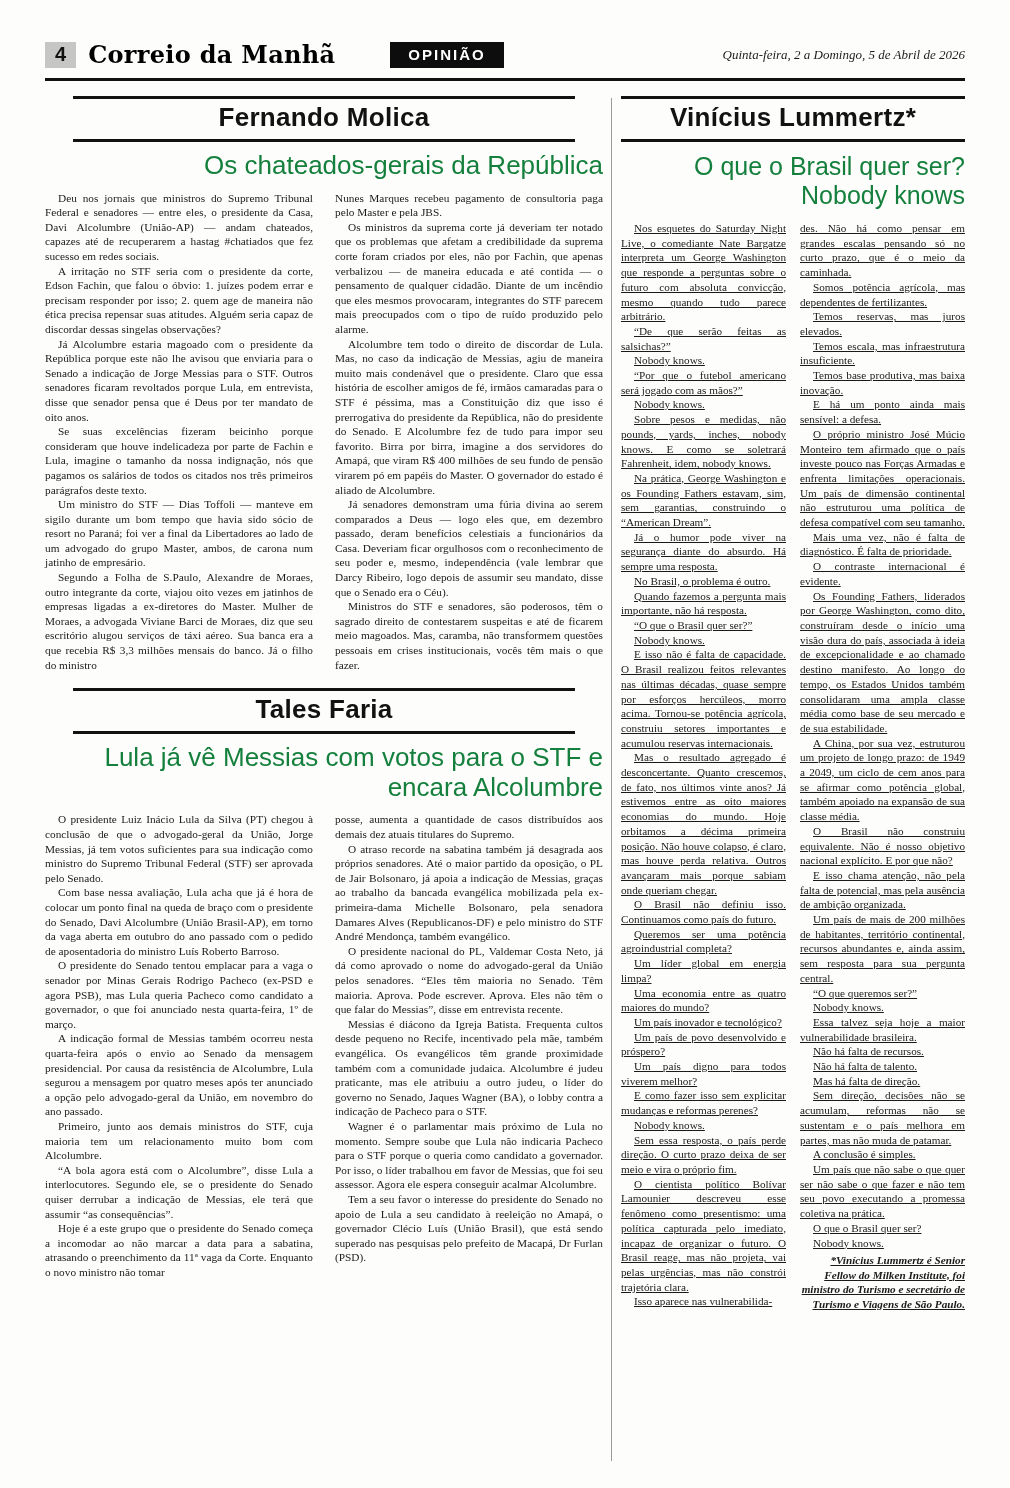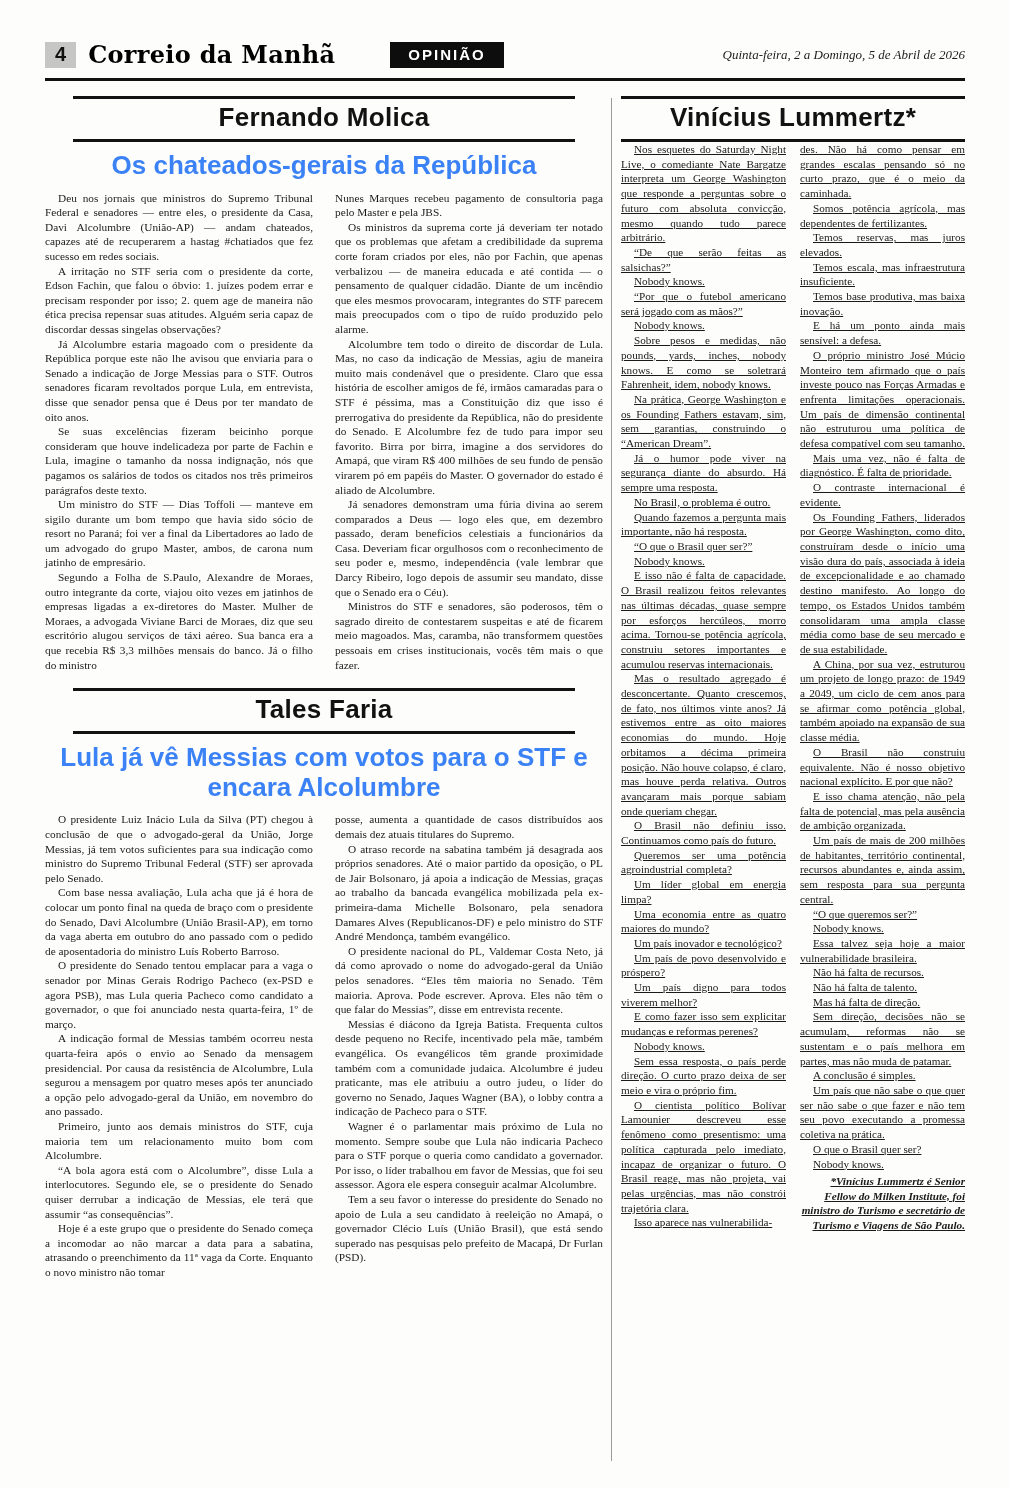--- a/index.html
+++ b/index.html
@@ -54,23 +54,23 @@
   .rule { border-top: 3px solid #121212; width: 90%; margin: 0 auto; }
   .right-group .rule { width: 100%; }
   .author-name {
     font-family: "Liberation Sans", sans-serif;
     font-weight: 700; font-size: 26px;
     text-align: center; padding: 3px 0 6px;
     color: #121212; letter-spacing: 0.3px;
   }
   .headline {
     font-family: "Liberation Sans", sans-serif;
-    font-weight: 700; font-size: 26px;
-    line-height: 1.14; text-align: center;
-    margin: 9px 0 10px; color: #3b82f6;
+    font-weight: 400; font-size: 26px;
+    line-height: 1.14; text-align: right;
+    margin: 9px 0 10px; color: #15803d;
   }
   .right-group .headline { font-size: 25px; margin: 10px 0 12px; }
   .section + .section { margin-top: 16px; }
   
   .cols {
     display: flex; gap: 22px;
     text-align: justify;
     font-size: 11.3px; line-height: 14.6px;
     color: #1a1a1a;
   }
@@ -155,20 +155,21 @@
     </div>
 
     <div class="v-divider"></div>
 
     <div class="right-group">
 
       <section class="section">
         <div class="rule"></div>
         <h2 class="author-name">Vinícius Lummertz*</h2>
         <div class="rule"></div>
+        <h3 class="headline">O que o Brasil quer ser? Nobody knows</h3>
         <div class="cols">
           <div class="col">
               <p>Nos esquetes do Saturday Night Live, o comediante Nate Bargatze interpreta um George Washington que responde a perguntas sobre o futuro com absoluta convicção, mesmo quando tudo parece arbitrário.</p>
               <p>“De que serão feitas as salsichas?”</p>
               <p>Nobody knows.</p>
               <p>“Por que o futebol americano será jogado com as mãos?”</p>
               <p>Nobody knows.</p>
               <p>Sobre pesos e medidas, não pounds, yards, inches, nobody knows. E como se soletrará Fahrenheit, idem, nobody knows.</p>
               <p>Na prática, George Washington e os Founding Fathers estavam, sim, sem garantias, construindo o “American Dream”.</p>
               <p>Já o humor pode viver na segurança diante do absurdo. Há sempre uma resposta.</p>

